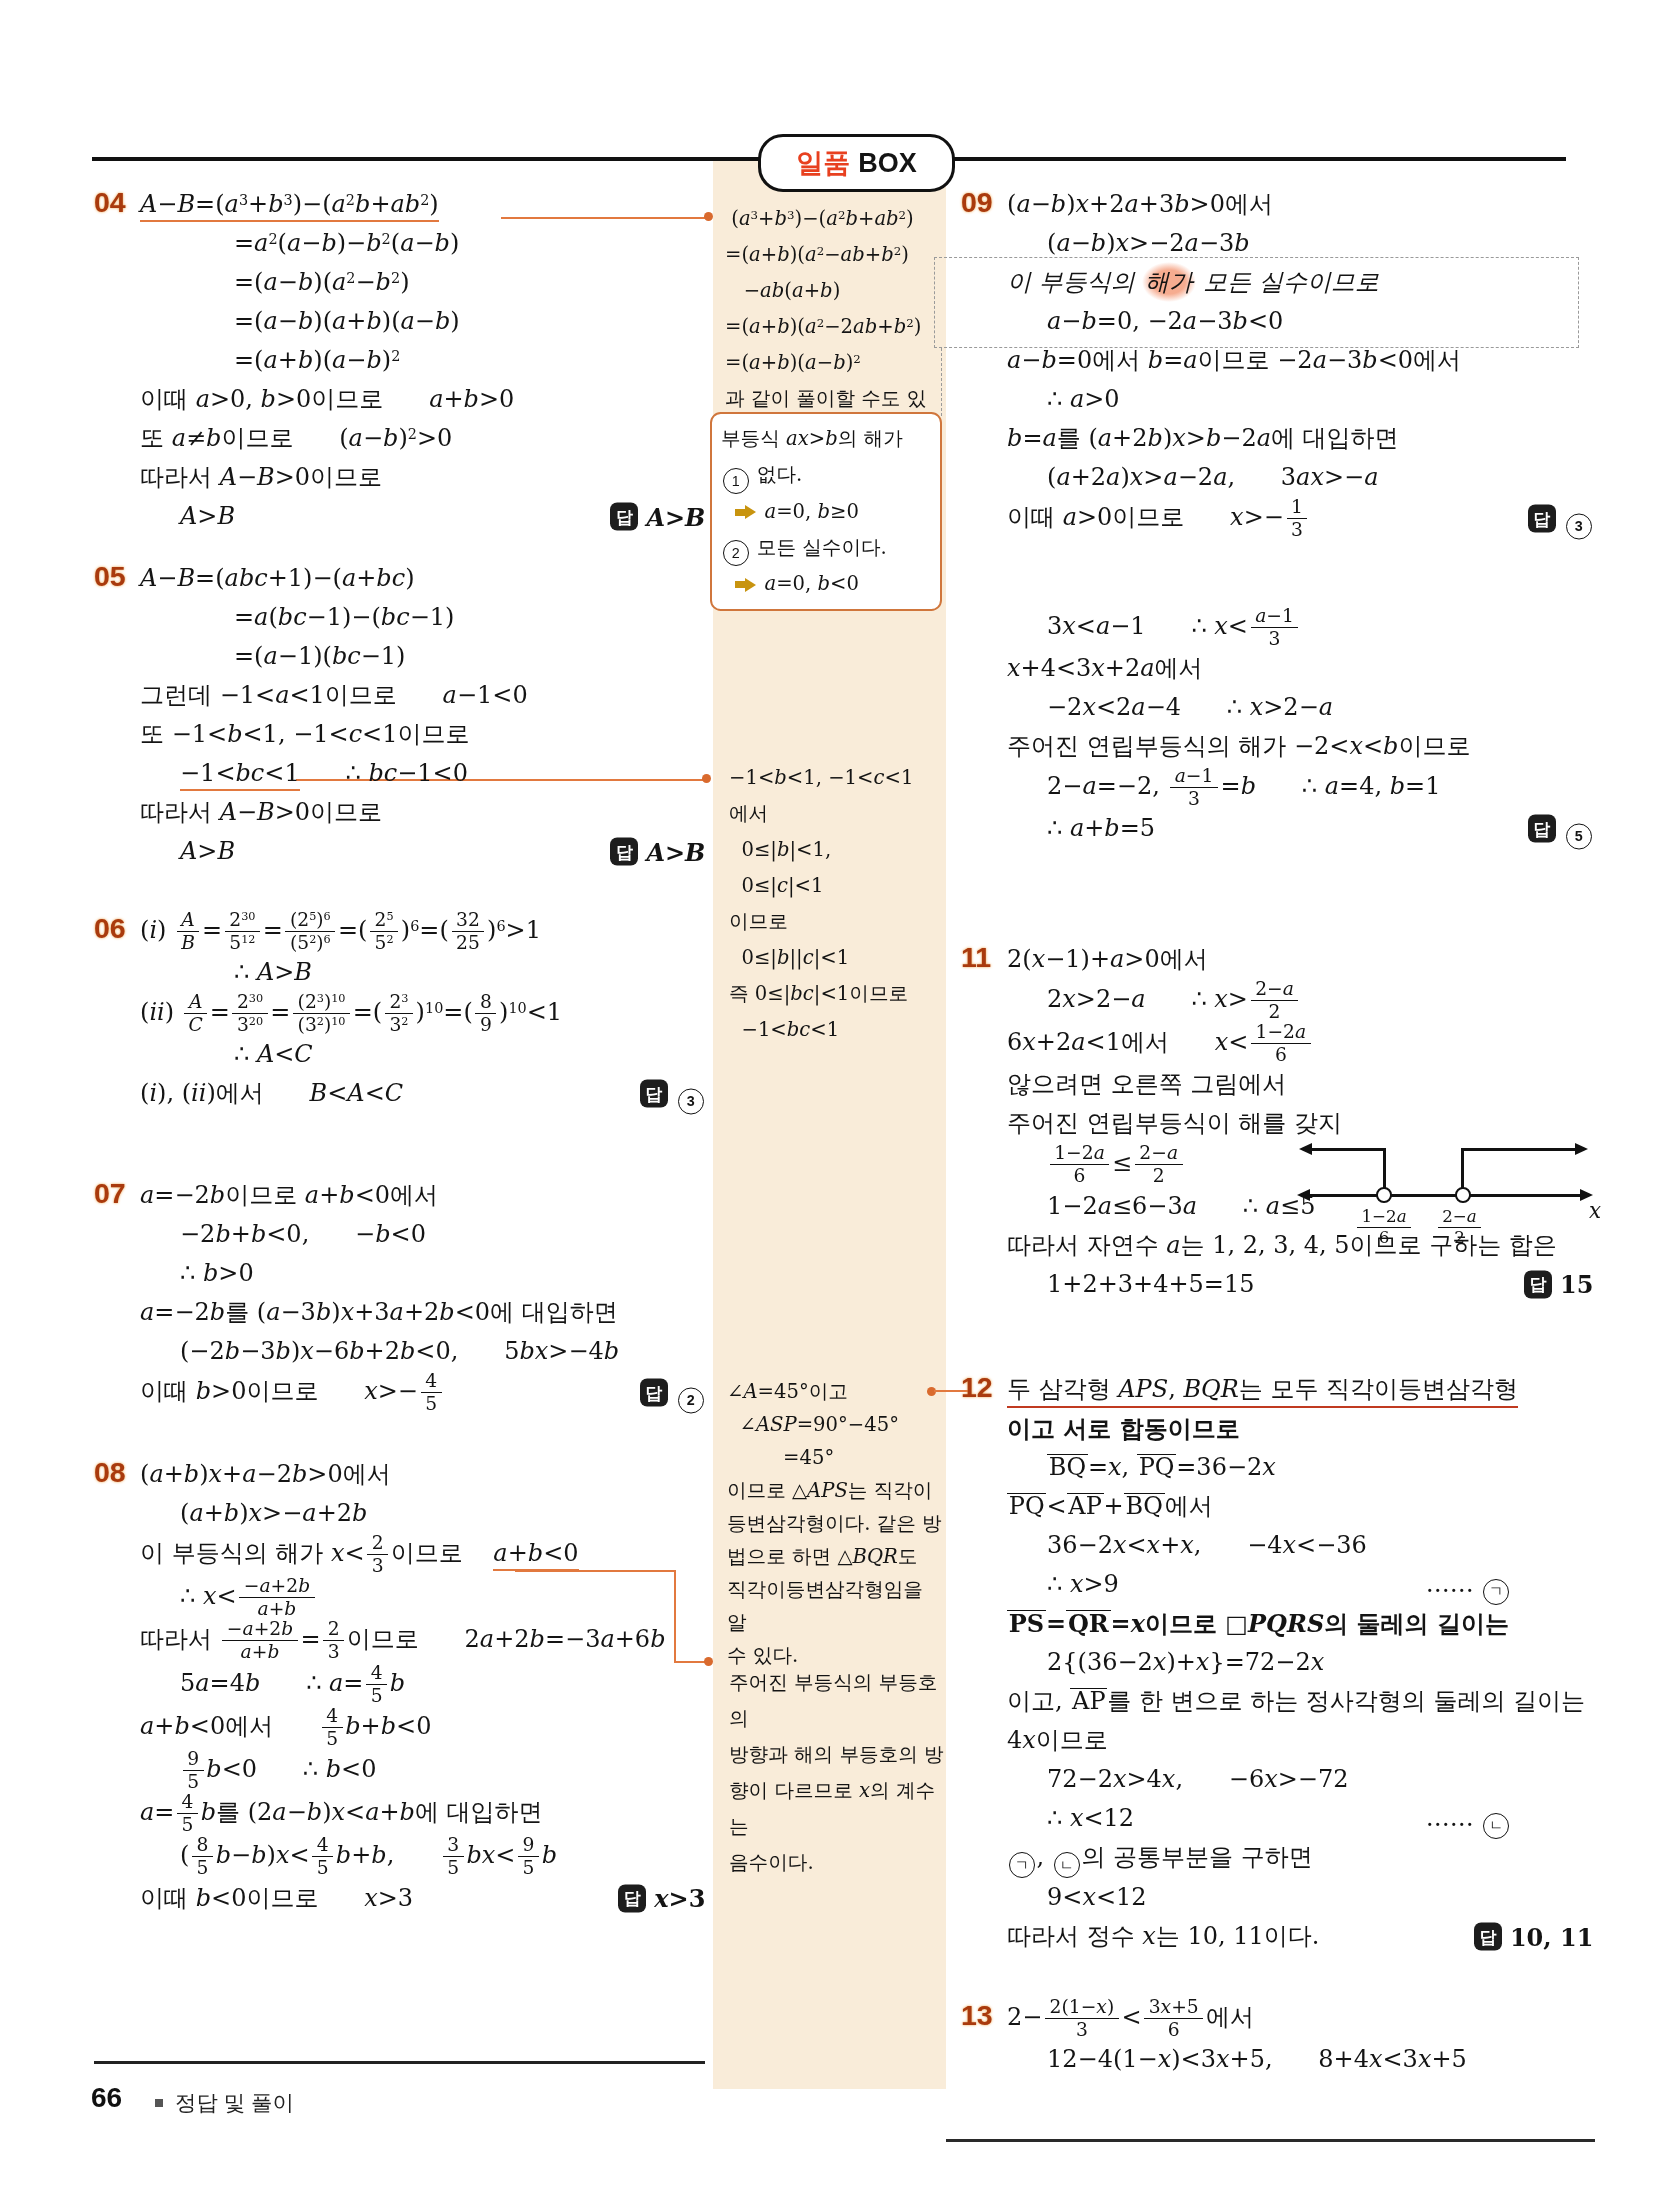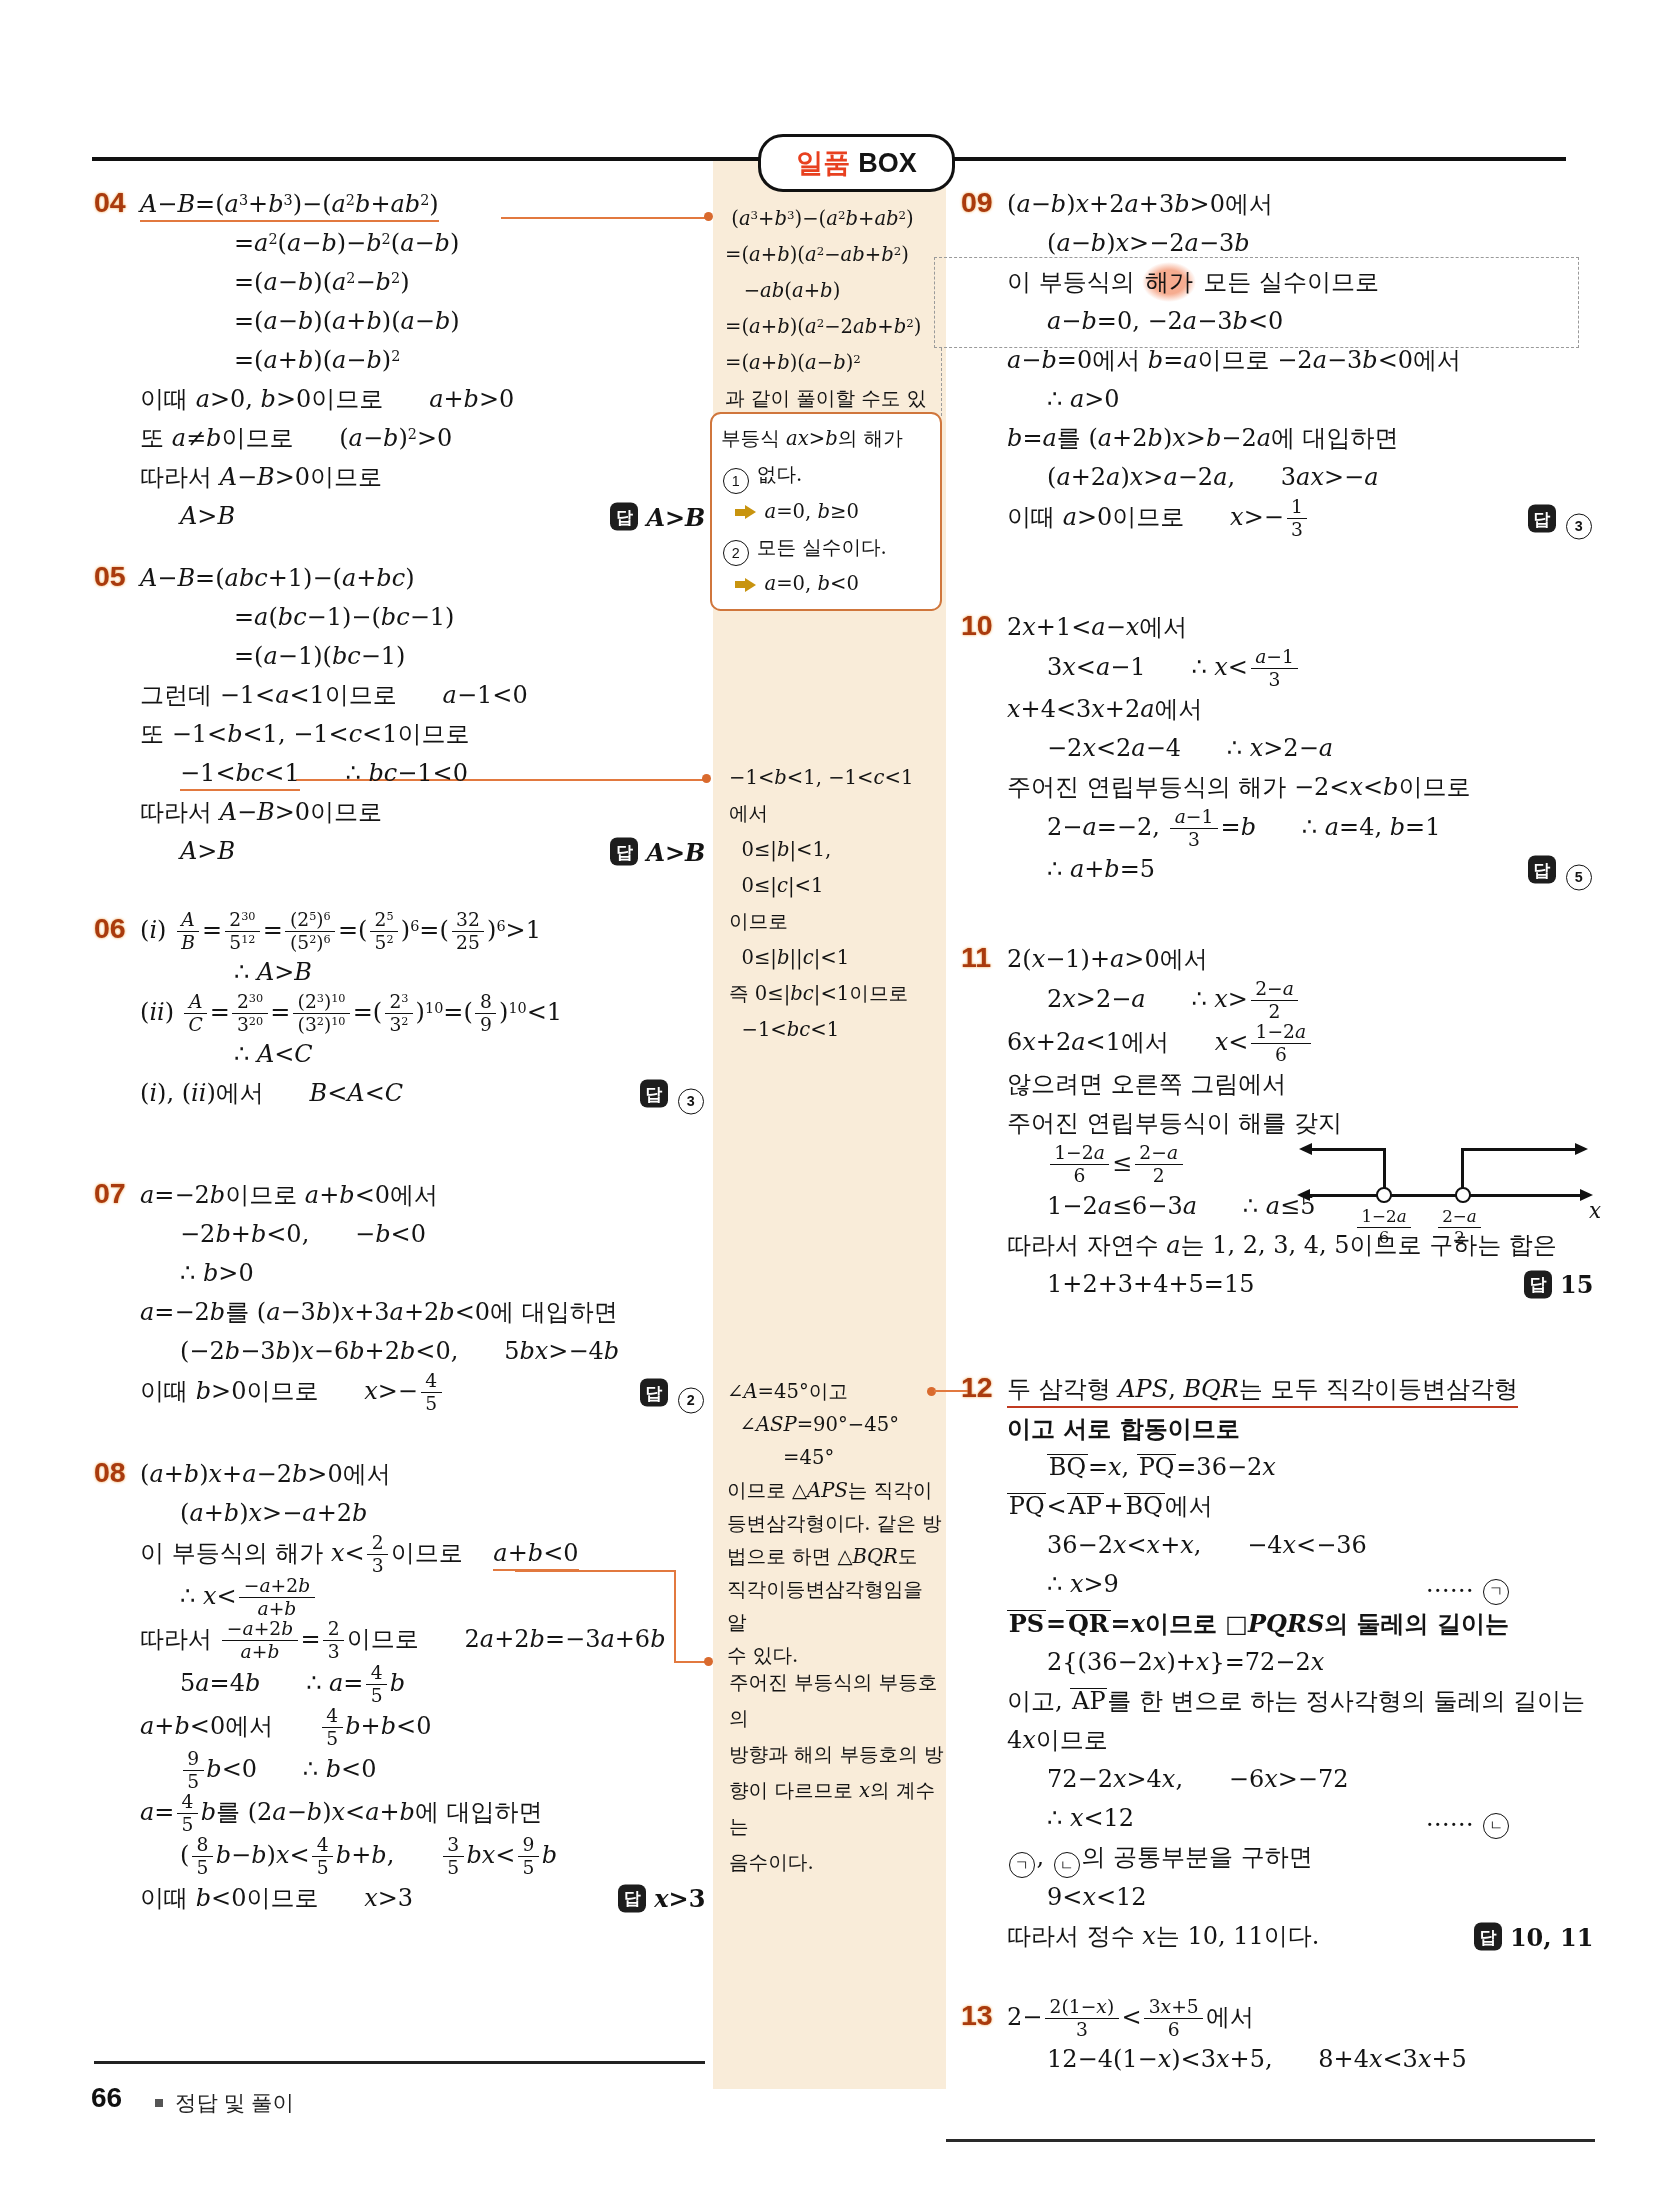--- a/index.html
+++ b/index.html
@@ -190,30 +190,29 @@
         <div class="line" style="padding-left: 86px;">5<i>a</i>=4<i>b</i>      ∴ <i>a</i>=<span class="fr"><span class="nu">4</span><span class="de">5</span></span><i>b</i></div>
         <div class="line" style="padding-left: 46px;"><i>a</i>+<i>b</i>&lt;0에서      <span class="fr"><span class="nu">4</span><span class="de">5</span></span><i>b</i>+<i>b</i>&lt;0</div>
         <div class="line" style="padding-left: 86px;"><span class="fr"><span class="nu">9</span><span class="de">5</span></span><i>b</i>&lt;0      ∴ <i>b</i>&lt;0</div>
         <div class="line" style="padding-left: 46px;"><i>a</i>=<span class="fr"><span class="nu">4</span><span class="de">5</span></span><i>b</i>를 (2<i>a</i>−<i>b</i>)<i>x</i>&lt;<i>a</i>+<i>b</i>에 대입하면</div>
         <div class="line" style="padding-left: 86px;">(<span class="fr"><span class="nu">8</span><span class="de">5</span></span><i>b</i>−<i>b</i>)<i>x</i>&lt;<span class="fr"><span class="nu">4</span><span class="de">5</span></span><i>b</i>+<i>b</i>,      <span class="fr"><span class="nu">3</span><span class="de">5</span></span><i>bx</i>&lt;<span class="fr"><span class="nu">9</span><span class="de">5</span></span><i>b</i></div>
         <div class="line" style="padding-left: 46px;">이때 <i>b</i>&lt;0이므로      <i>x</i>&gt;3<span class="ans"><span class="badge">답</span><span><i>x</i>&gt;3</span></span></div>
       </div>
       <div class="pblock" style="left: 961px; top: 183px; width: 636px;">
         <div class="line"><span class="pnum">09</span>(<i>a</i>−<i>b</i>)<i>x</i>+2<i>a</i>+3<i>b</i>&gt;0에서</div>
         <div class="line" style="padding-left: 86px;">(<i>a</i>−<i>b</i>)<i>x</i>&gt;−2<i>a</i>−3<i>b</i></div>
-        <div class="line" style="padding-left: 46px;">이 부등식의 <span class="hl">해가</span> 모든 실수이므로</div>
+        <div class="line" style="padding-left: 46px; font-style: italic;">이 부등식의 <span class="hl">해가</span> 모든 실수이므로</div>
         <div class="line" style="padding-left: 86px;"><i>a</i>−<i>b</i>=0, −2<i>a</i>−3<i>b</i>&lt;0</div>
         <div class="line" style="padding-left: 46px;"><i>a</i>−<i>b</i>=0에서 <i>b</i>=<i>a</i>이므로 −2<i>a</i>−3<i>b</i>&lt;0에서</div>
         <div class="line" style="padding-left: 86px;">∴ <i>a</i>&gt;0</div>
         <div class="line" style="padding-left: 46px;"><i>b</i>=<i>a</i>를 (<i>a</i>+2<i>b</i>)<i>x</i>&gt;<i>b</i>−2<i>a</i>에 대입하면</div>
         <div class="line" style="padding-left: 86px;">(<i>a</i>+2<i>a</i>)<i>x</i>&gt;<i>a</i>−2<i>a</i>,      3<i>ax</i>&gt;−<i>a</i></div>
         <div class="line" style="padding-left: 46px;">이때 <i>a</i>&gt;0이므로      <i>x</i>&gt;−<span class="fr"><span class="nu">1</span><span class="de">3</span></span><span class="ans"><span class="badge">답</span><span><span class="cg">3</span></span></span></div>
       </div>
       <div class="pblock" style="left: 961px; top: 606px; width: 636px;">
-        <div class="line"><span class="pnum">10</span>2<i>x</i>+1&lt;<i>a</i>−<i>x</i>에서</div>
         <div class="line" style="padding-left: 86px;">3<i>x</i>&lt;<i>a</i>−1      ∴ <i>x</i>&lt;<span class="fr"><span class="nu"><i>a</i>−1</span><span class="de">3</span></span></div>
         <div class="line" style="padding-left: 46px;"><i>x</i>+4&lt;3<i>x</i>+2<i>a</i>에서</div>
         <div class="line" style="padding-left: 86px;">−2<i>x</i>&lt;2<i>a</i>−4      ∴ <i>x</i>&gt;2−<i>a</i></div>
         <div class="line" style="padding-left: 46px;">주어진 연립부등식의 해가 −2&lt;<i>x</i>&lt;<i>b</i>이므로</div>
         <div class="line" style="padding-left: 86px;">2−<i>a</i>=−2, <span class="fr"><span class="nu"><i>a</i>−1</span><span class="de">3</span></span>=<i>b</i>      ∴ <i>a</i>=4, <i>b</i>=1</div>
         <div class="line" style="padding-left: 86px;">∴ <i>a</i>+<i>b</i>=5<span class="ans"><span class="badge">답</span><span><span class="cg">5</span></span></span></div>
       </div>
       <div class="pblock" style="left: 961px; top: 938px; width: 636px;">
         <div class="line"><span class="pnum">11</span>2(<i>x</i>−1)+<i>a</i>&gt;0에서</div>
         <div class="line" style="padding-left: 86px;">2<i>x</i>&gt;2−<i>a</i>      ∴ <i>x</i>&gt;<span class="fr"><span class="nu">2−<i>a</i></span><span class="de">2</span></span></div>

